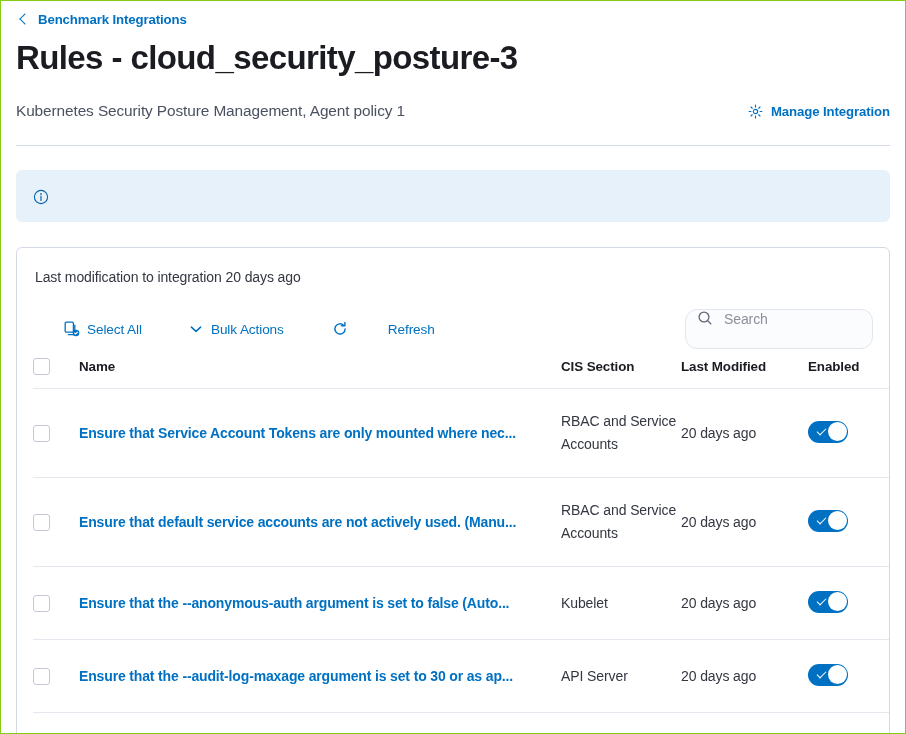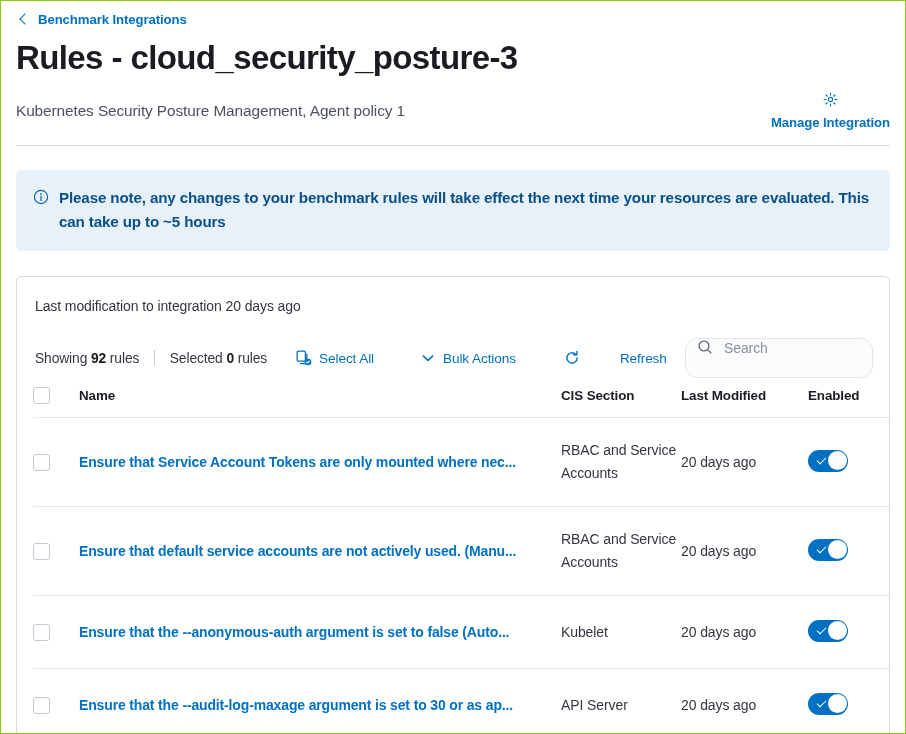--- a/index.html
+++ b/index.html
@@ -85,21 +85,20 @@
   }
   .manage-link {
     display: flex;
     align-items: center;
     gap: 8px;
     color: #0071c2;
     font-size: 13.2px;
     font-weight: bold;
     cursor: pointer;
     letter-spacing: -0.1px;
-    flex-direction: column;
   }
   .gear {
     width: 15px;
     height: 15px;
     flex: 0 0 auto;
   }
 
   .divider {
     height: 1px;
     background: #d3dae6;
@@ -326,36 +325,26 @@
     <div class="divider"></div>
 
     <div class="callout">
       <span class="callout-icon">
         <svg width="16" height="16" viewBox="0 0 16 16" fill="none">
           <circle cx="8" cy="8" r="6.6" stroke="#0a63a8" stroke-width="1.1"></circle>
           <circle cx="8" cy="4.9" r="0.85" fill="#0a63a8"></circle>
           <path d="M8 7.1v4.3" stroke="#0a63a8" stroke-width="1.2" stroke-linecap="round"></path>
         </svg>
       </span>
-      <div class="callout-text">Please note, any changes to your benchmark rules will take effect the next time your resources are evaluated. This can take up to ~5 hours</div>
     </div>
 
     <div class="panel">
       <div class="last-mod">Last modification to integration 20 days ago</div>
 
       <div class="toolbar">
-        <span class="count-text">
-          <span>Showing</span>
-          <b>92</b>
-          <span>rules</span>
-          <span class="vsep"></span>
-          <span>Selected</span>
-          <b>0</b>
-          <span>rules</span>
-        </span>
 
         <span class="tool-btn select-all">
           <span class="tool-ico">
             <svg width="16" height="16" viewBox="0 0 16 16" fill="none">
               <rect x="1.2" y="1.2" width="8.2" height="10" rx="1.2" stroke="#0071c2" stroke-width="1.3"></rect>
               <path d="M4.4 13.6h5.2a1.2 1.2 0 0 0 1.2-1.2V4.2" stroke="#0071c2" stroke-width="1.3" stroke-linecap="round"></path>
               <circle cx="12" cy="12" r="3.3" fill="#0071c2"></circle>
               <path d="M10.6 12.05l.95.95 1.9-1.95" stroke="#fff" stroke-width="1.1" stroke-linecap="round" stroke-linejoin="round"></path>
             </svg>
           </span>

